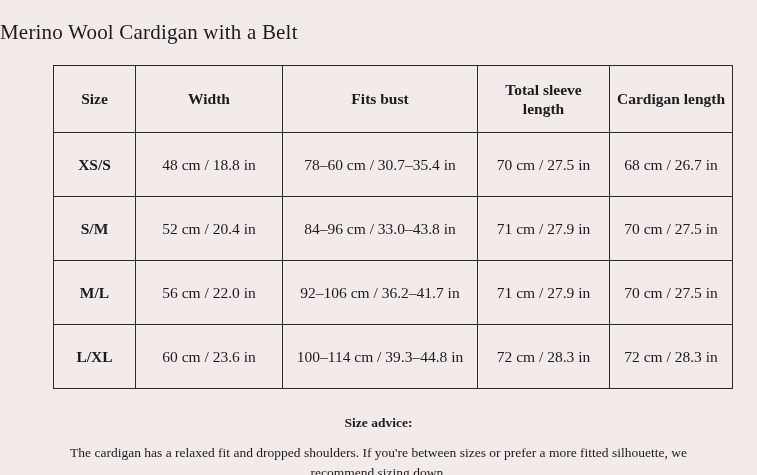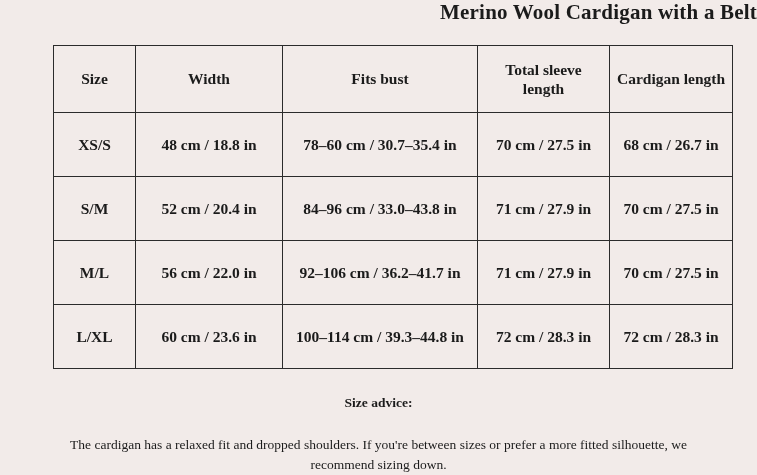--- a/index.html
+++ b/index.html
@@ -15,44 +15,44 @@
     overflow: hidden;
   }
   .page {
     width: 757px;
     height: 475px;
     box-sizing: border-box;
     padding: 0;
     position: relative;
   }
   .title {
-    text-align: right;
+    text-align: left;
     font-family: "Liberation Serif", serif;
-    font-weight: bold;
+    font-weight: normal;
     font-size: 21px;
     letter-spacing: 0.2px;
     margin: 0;
+    padding-top: 20px;
   }
   .table-wrap {
     margin: 20px 39px 0 53px;
   }
   table.size-table {
     border-collapse: collapse;
     width: 679px;
     table-layout: fixed;
     background: transparent;
   }
   table.size-table th,
   table.size-table td {
     border: 1px solid #2b2b2b;
     text-align: center;
     vertical-align: middle;
     font-size: 15px;
     font-family: "Liberation Serif", serif;
-    font-weight: bold;
   }
   table.size-table thead th {
     font-weight: bold;
     height: 58px;
     padding: 4px 6px;
     font-size: 15.5px;
     line-height: 1.25;
   }
   table.size-table tbody td {
     height: 55px;
@@ -69,21 +69,21 @@
   col.c-sleeve { width: 132px; }
   col.c-length { width: 123px; }
 
   .advice {
     margin: 26px 60px 0 60px;
     text-align: center;
   }
   .advice-title {
     font-weight: bold;
     font-size: 13.5px;
-    margin-bottom: 24px;
+    margin-bottom: 12px;
   }
   .advice-text {
     font-size: 13.5px;
     line-height: 1.45;
     max-width: 640px;
     margin: 0 auto;
   }
 </style>
 </head>
 <body>

